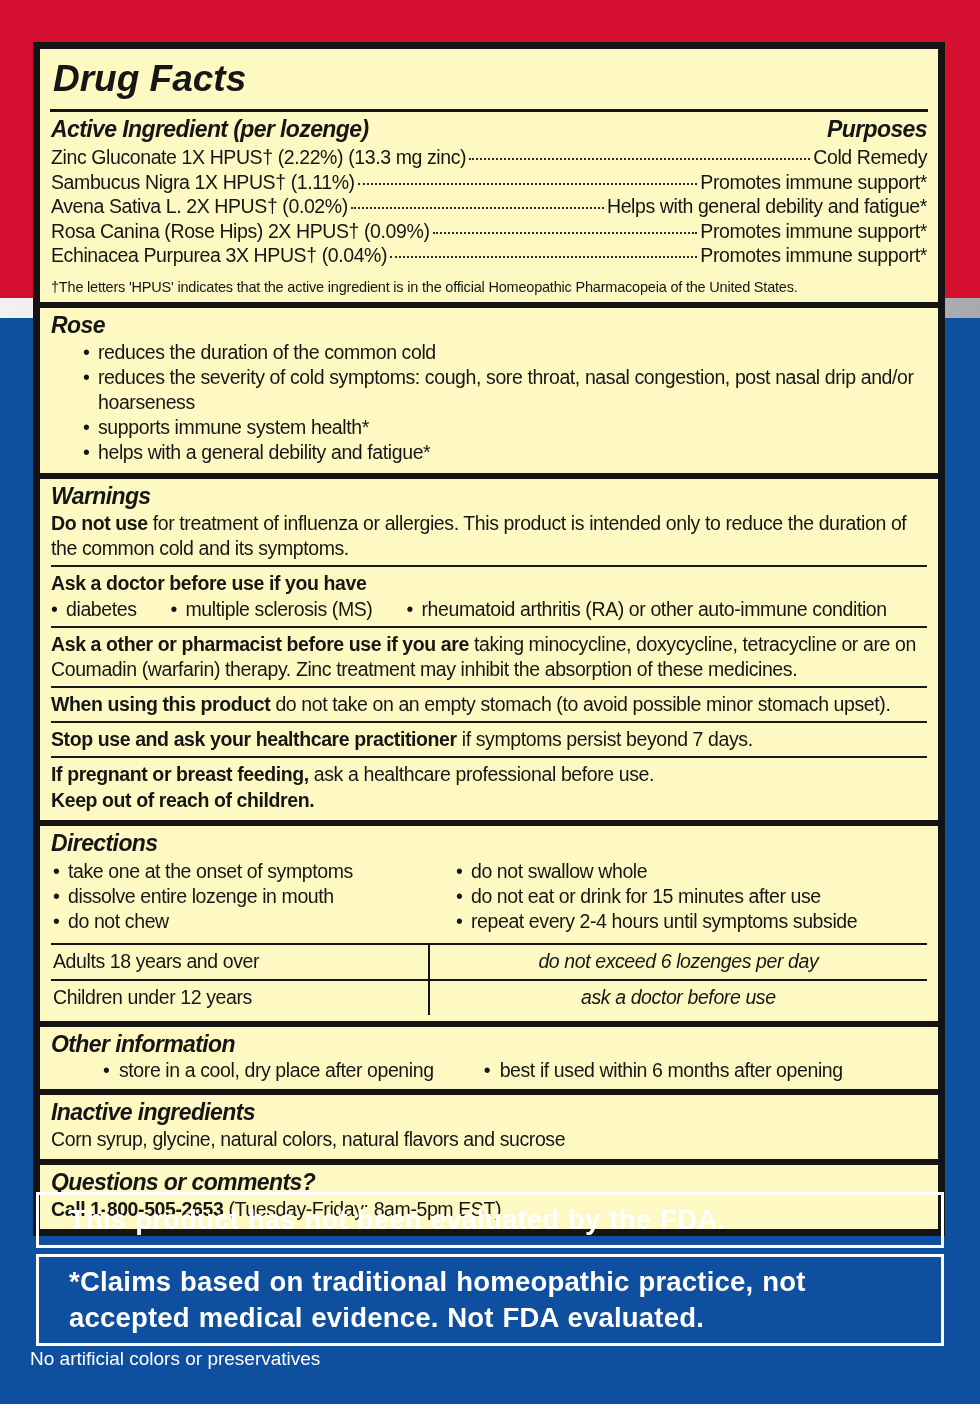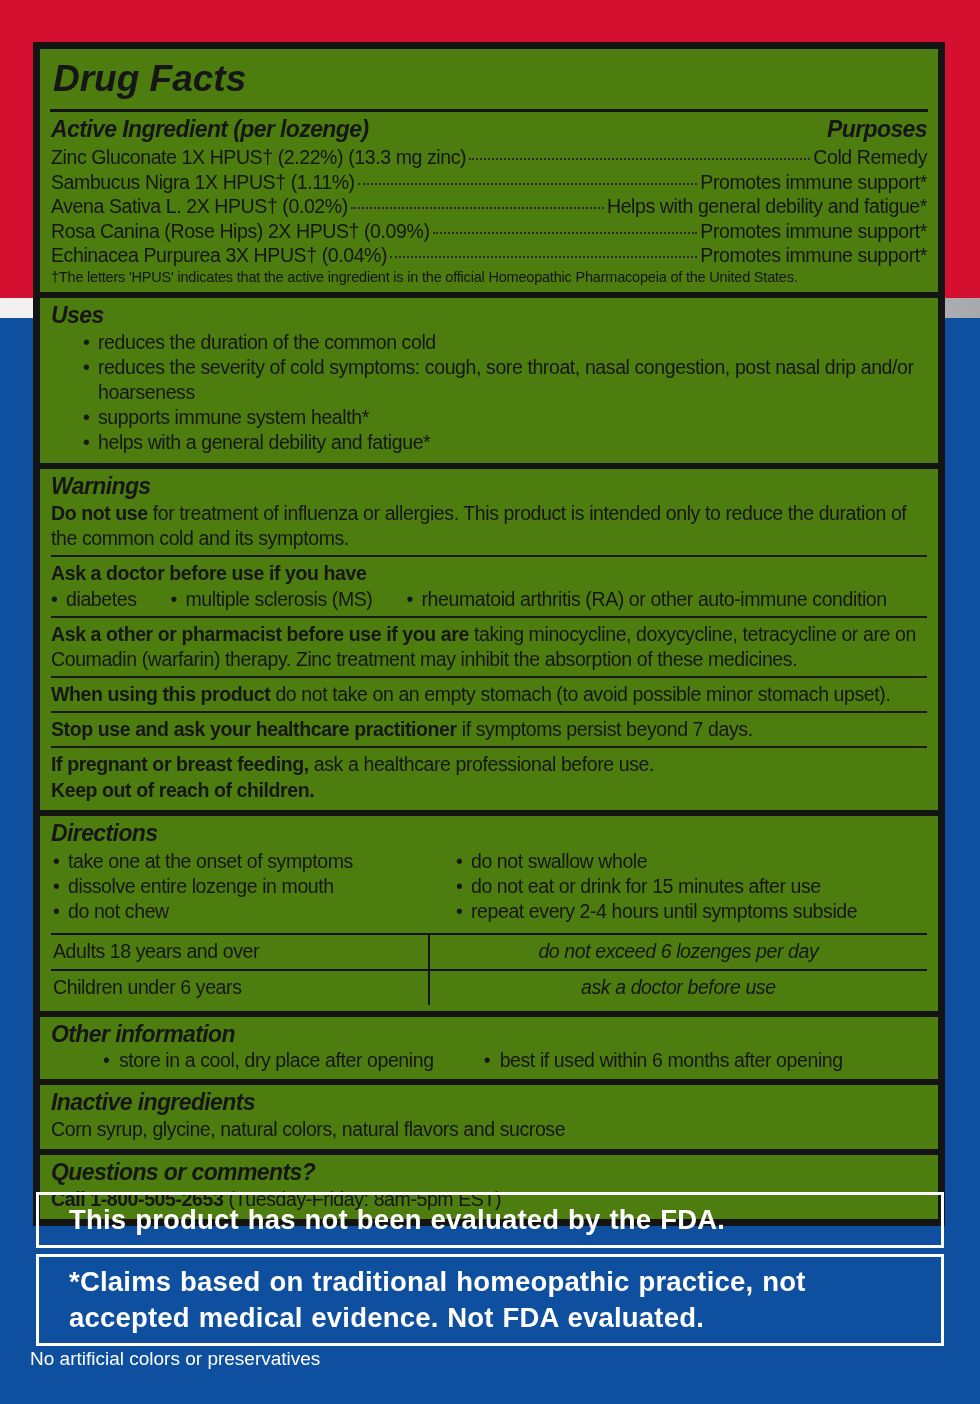--- a/index.html
+++ b/index.html
@@ -10,35 +10,35 @@
     position: relative;
     overflow: hidden;
     letter-spacing: -0.4px;
   }
   .bg-red   { position:absolute; top:0; left:0; width:980px; height:298px; background:#d50f2f; }
   .bg-strip { position:absolute; top:298px; left:0; width:980px; height:20px;
               background:linear-gradient(90deg,#f2f0f1 0%, #e4e2e3 45%, #a7a9ac 100%); }
 
   .panel {
     position:absolute; left:33px; top:42px; width:912px; min-height:1144px;
-    background:#4d7c0f; border:7px solid #141414; color:#161616;
+    background:#fef9c3; border:7px solid #141414; color:#161616;
     display:flex; flex-direction:column;
   }
   .sec { padding:4px 11px 6px 11px; }
   .df-title { font-size:37px; font-style:italic; font-weight:bold; letter-spacing:0; padding:5px 0 3px 2px; }
   .rule3 { border-top:3px solid #141414; margin:0 10px; }
   .bar  { height:6px; background:#141414; flex:none; }
   .thin { border-top:2px solid #1a1a1a; margin:4px 0; }
 
   .h2 { font-size:23px; font-style:italic; font-weight:bold; letter-spacing:-0.6px; }
   .hdr-row { display:flex; justify-content:space-between; align-items:baseline; margin-bottom:2px; }
 
   .ing-row { display:flex; align-items:baseline; font-size:19.5px; line-height:24.5px; white-space:nowrap; }
   .dots { flex:1; border-bottom:2px dotted #2a2a2a; margin:0 3px; transform:translateY(-4px); min-width:10px; }
-  .footnote { font-size:14.5px; line-height:1.25; margin-top:0; letter-spacing:-0.2px; }
+  .footnote { font-size:14.5px; line-height:1.25; margin-top:10px; letter-spacing:-0.2px; }
 
   p, li, .cell, .oi-item, .cond { font-size:19.5px; line-height:25px; }
   p { margin:1px 0; }
 
   ul.bullets { list-style:none; margin:1px 0 2px 0; }
   ul.bullets li { position:relative; padding-left:17px; margin:0; }
   ul.bullets li::before { content:"\2022"; position:absolute; left:2px; }
   .uses-list { padding-left:30px; }
 
   .cond-row { display:flex; gap:34px; margin:1px 0 2px 0; }
@@ -111,21 +111,21 @@
         <span>Echinacea Purpurea 3X HPUS† (0.04%)</span>
         <span class="dots"></span>
         <span>Promotes immune support*</span>
       </div>
       <div class="footnote">†The letters 'HPUS' indicates that the active ingredient is in the official Homeopathic Pharmacopeia of the United States.</div>
     </div>
 
     <div class="bar"></div>
 
     <div class="sec">
-      <div class="h2">Uses</div>
+      <div class="h2">Rose</div>
       <ul class="bullets uses-list">
         <li>reduces the duration of the common cold</li>
         <li>reduces the severity of cold symptoms: cough, sore throat, nasal congestion, post nasal drip and/or hoarseness</li>
         <li>supports immune system health*</li>
         <li>helps with a general debility and fatigue*</li>
       </ul>
     </div>
 
     <div class="bar"></div>
 
@@ -165,21 +165,21 @@
           <li>do not eat or drink for 15 minutes after use</li>
           <li>repeat every 2-4 hours until symptoms subside</li>
         </ul>
       </div>
       <div class="dose-table">
         <div class="dt-row">
           <div class="cell who">Adults 18 years and over</div>
           <div class="cell dose">do not exceed 6 lozenges per day</div>
         </div>
         <div class="dt-row">
-          <div class="cell who">Children under 6 years</div>
+          <div class="cell who">Children under 12 years</div>
           <div class="cell dose">ask a doctor before use</div>
         </div>
       </div>
     </div>
 
     <div class="bar"></div>
 
     <div class="sec">
       <div class="h2">Other information</div>
       <div class="oi-row">

